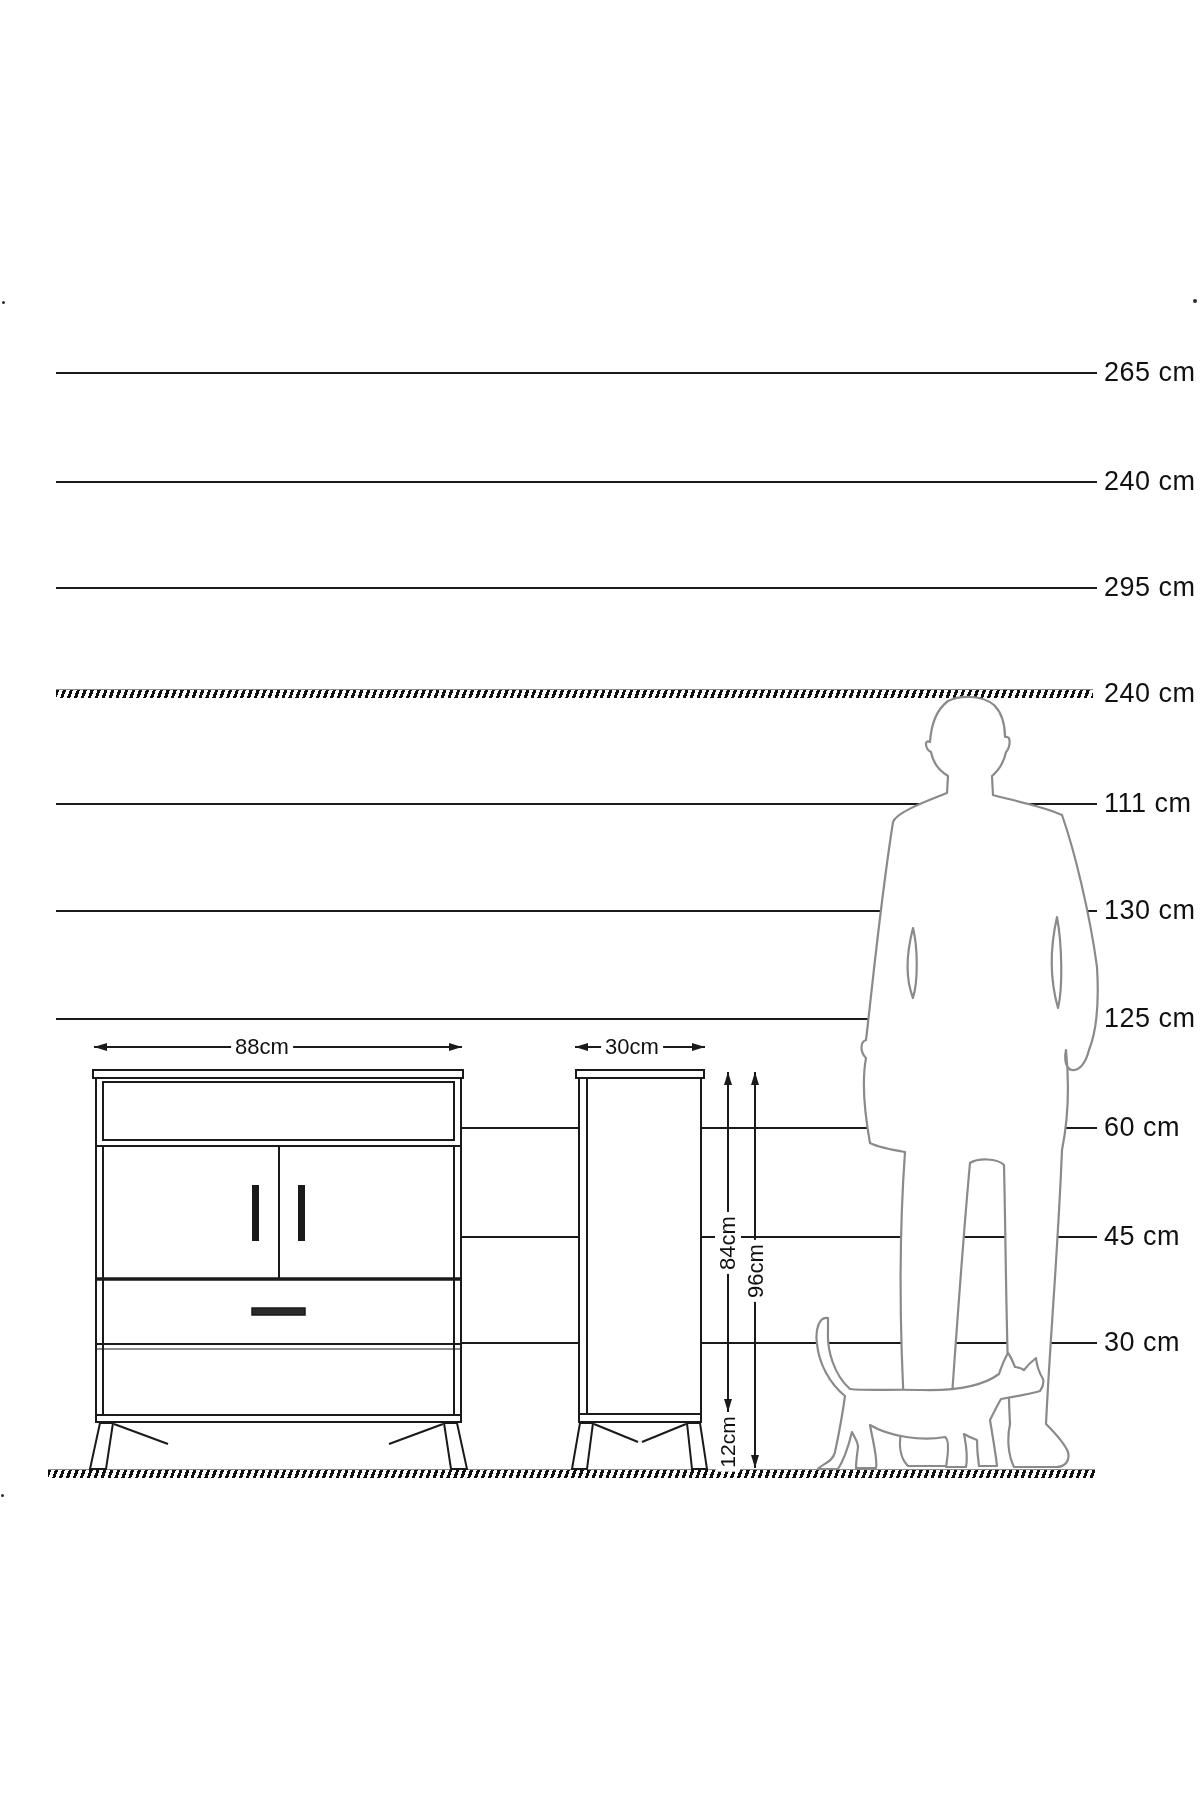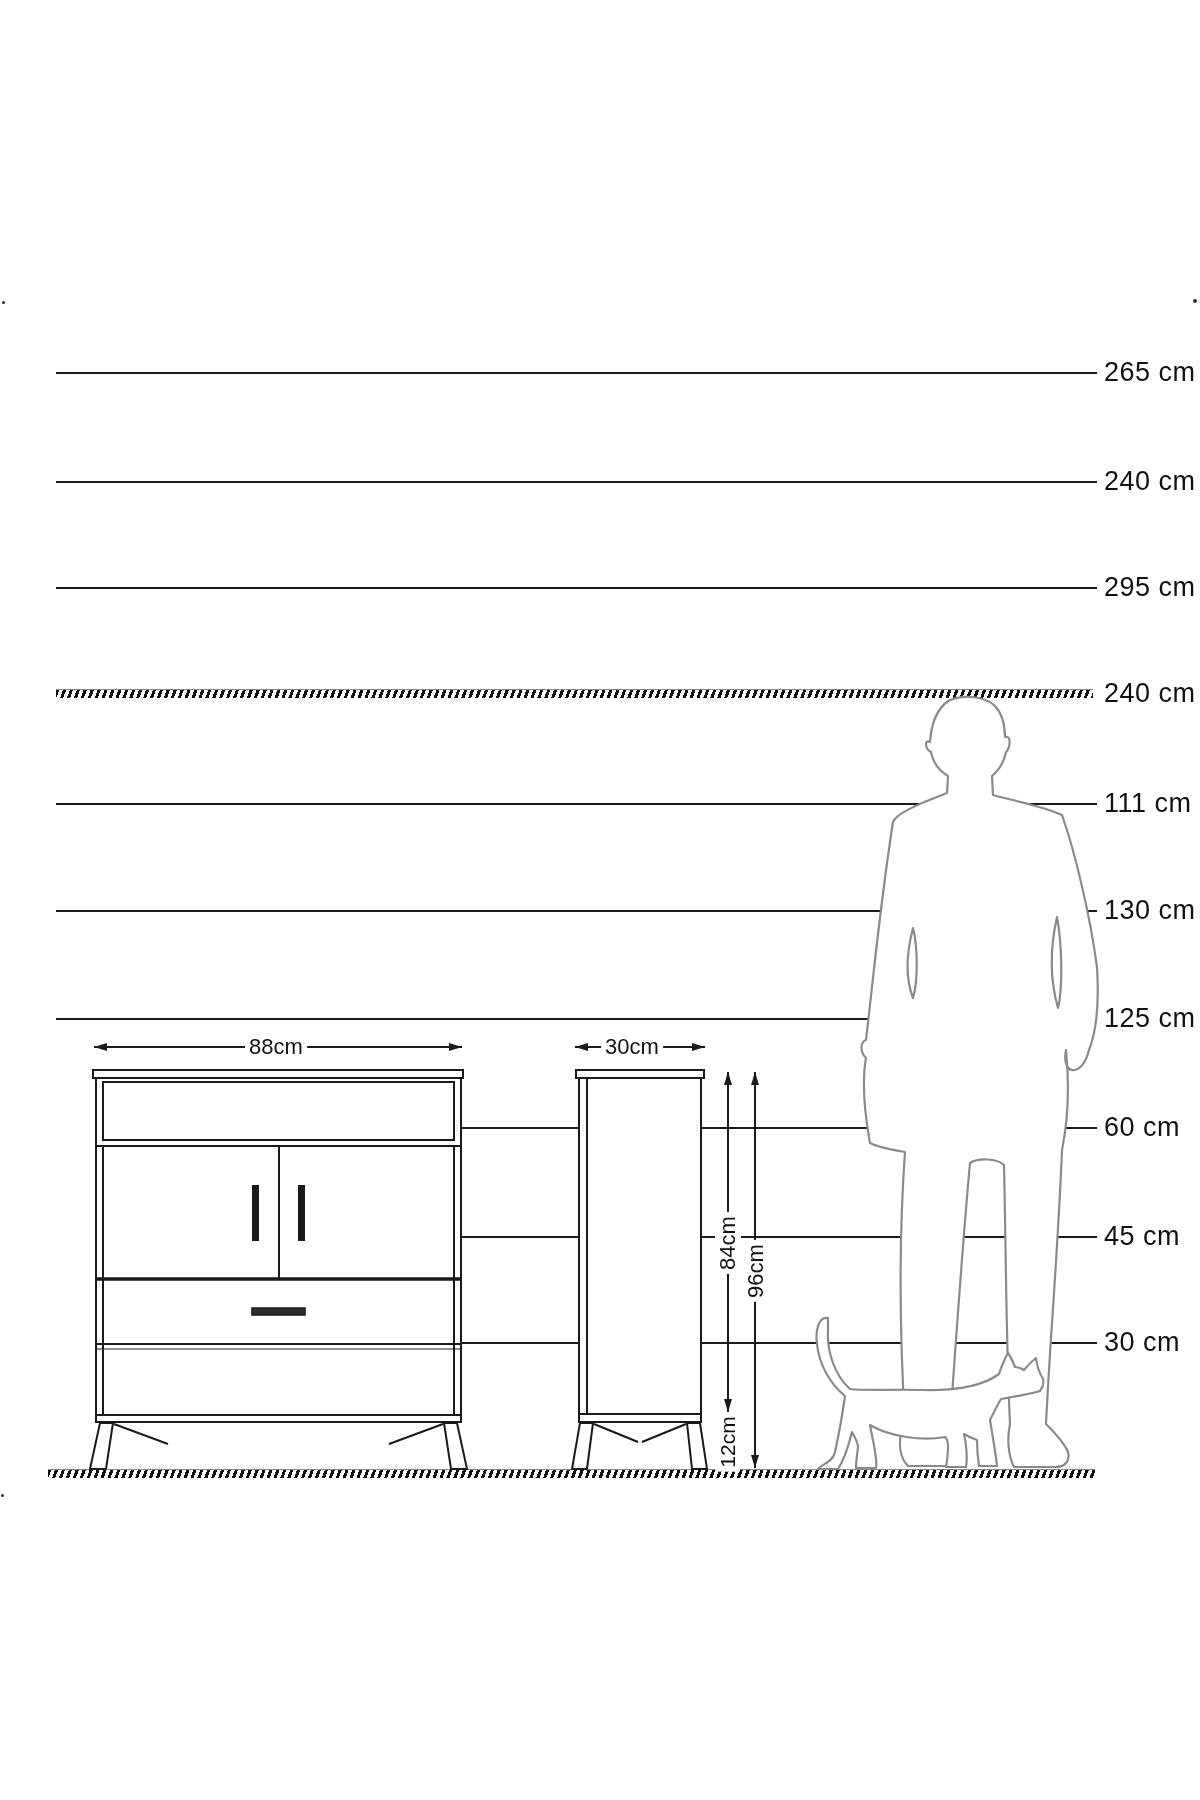--- a/index.html
+++ b/index.html
@@ -214,21 +214,21 @@
         C 1021 1368 1018 1367 1015 1367
         C 1013 1362 1011 1357 1008 1353
         C 1004 1360 1001 1368 999 1374
         C 984 1385 958 1391 922 1390
         C 895 1389 868 1391 850 1389
         C 834 1375 827 1350 828 1332
         Z"></path>
     </g>
   </svg>
 
-  <div class="dim" style="left:276px;top:1047px">88cm</div>
+  <div class="dim" style="left:262px;top:1047px">88cm</div>
   <div class="dim" style="left:632px;top:1047px">30cm</div>
   <div class="dim rot" style="left:728px;top:1243px">84cm</div>
   <div class="dim rot" style="left:756px;top:1271px">96cm</div>
   <div class="dim rot" style="left:728px;top:1442px;font-size:21px">12cm</div>
 
   <div class="speck" style="left:1193px;top:299px;width:4px;height:4px"></div>
   <div class="speck" style="left:2px;top:301px;width:3px;height:3px"></div>
   <div class="speck" style="left:1px;top:1494px;width:3px;height:3px"></div>
 </div>
 

